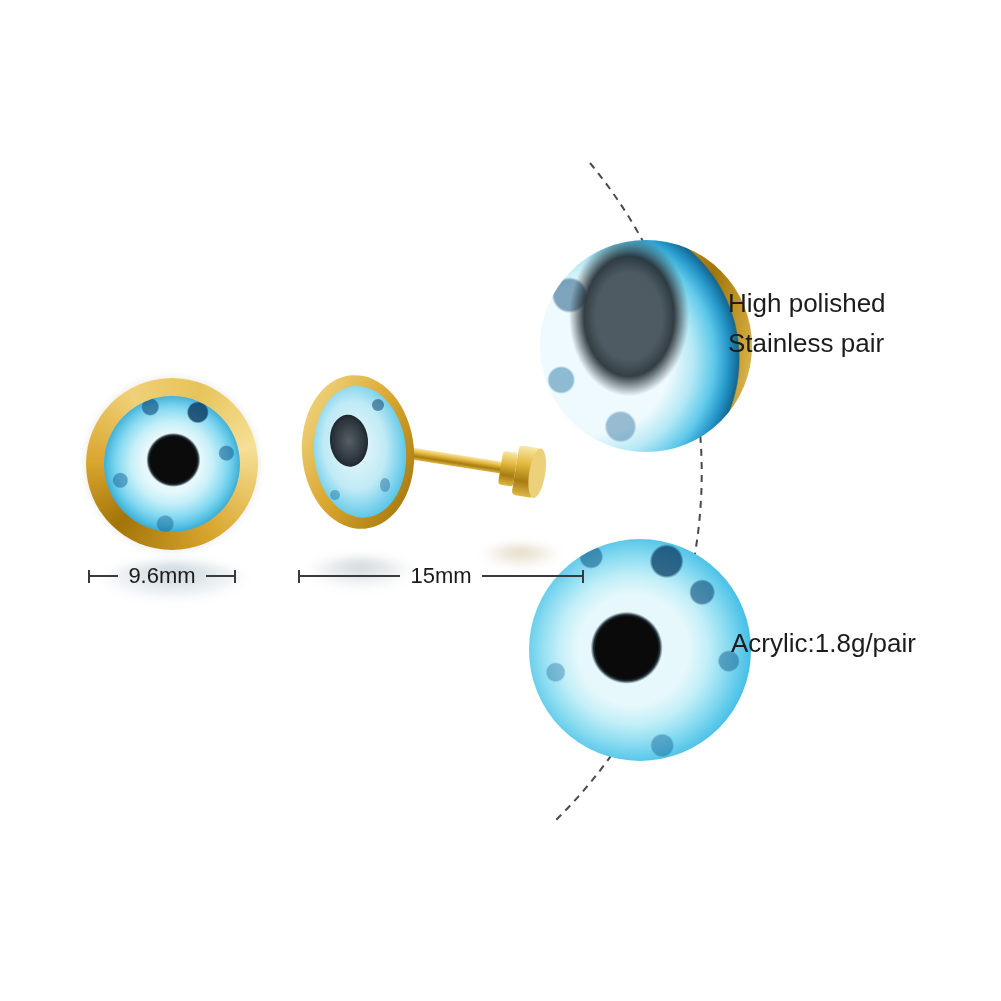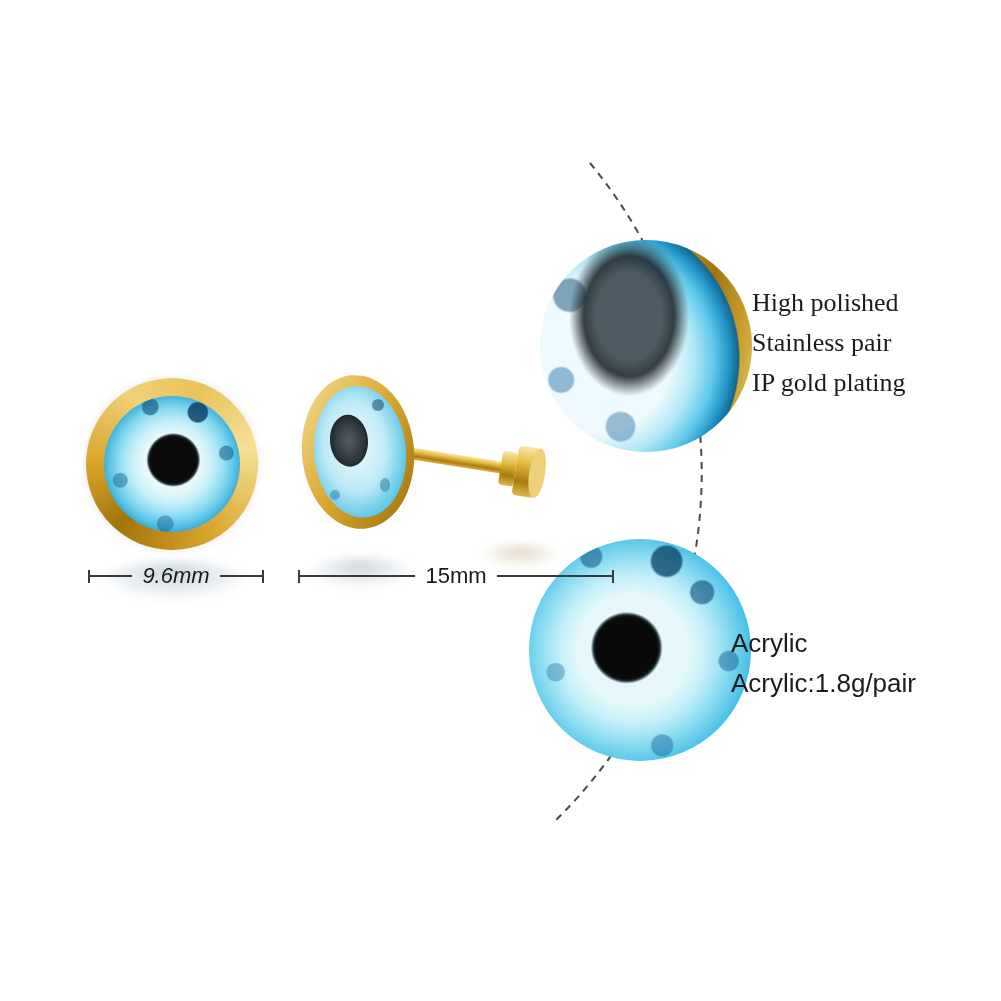--- a/index.html
+++ b/index.html
@@ -92,26 +92,26 @@
   .dim {
     position: absolute; display: flex; align-items: center;
     height: 16px; color: #1a1a1a;
   }
   .dim .tick  { width: 2px; height: 13px; background: #3a3a3a; }
   .dim .dline { flex: 1; height: 2px; background: #3a3a3a; }
   .dim .dlabel {
     font-size: 22px; line-height: 16px; padding: 0 10px;
     color: #1a1a1a; white-space: nowrap;
   }
-  .dim-front { left: 88px;  top: 568px; width: 176px; font-style: italic; }
-  .dim-side  { left: 298px; top: 568px; width: 316px; }
+  .dim-front { left: 88px;  top: 568px; width: 148px; }
+  .dim-side  { left: 298px; top: 568px; width: 286px; }
 
   
   .annot { position: absolute; font-size: 26px; line-height: 40px; color: #1c1c1c; }
-  .annot-top    { left: 752px; top: 283px; font-family: Liberation Serif, serif; }
+  .annot-top    { left: 728px; top: 283px; }
   .annot-bottom { left: 731px; top: 623px; }
 </style>
 </head>
 <body>
 
 <div class="stage">
 
   <svg class="arc-svg" viewBox="0 0 1001 1001">
     <path d="M 590 163 A 486 486 0 0 1 556 820" fill="none" stroke="#4a4a4a" stroke-width="2" stroke-dasharray="7 6"></path>
   </svg>
@@ -178,21 +178,19 @@
     <span class="tick"></span>
     <span class="dline"></span>
     <span class="dlabel">15mm</span>
     <span class="dline"></span>
     <span class="tick"></span>
   </div>
 
   <div class="annot annot-top">
     <div class="annot-line">High polished</div>
     <div class="annot-line">Stainless pair</div>
-    <div class="annot-line">IP gold plating</div>
   </div>
 
   <div class="annot annot-bottom">
-    <div class="annot-line">Acrylic</div>
     <div class="annot-line">Acrylic:1.8g/pair</div>
   </div>
 
 </div>
 
 </body></html>

